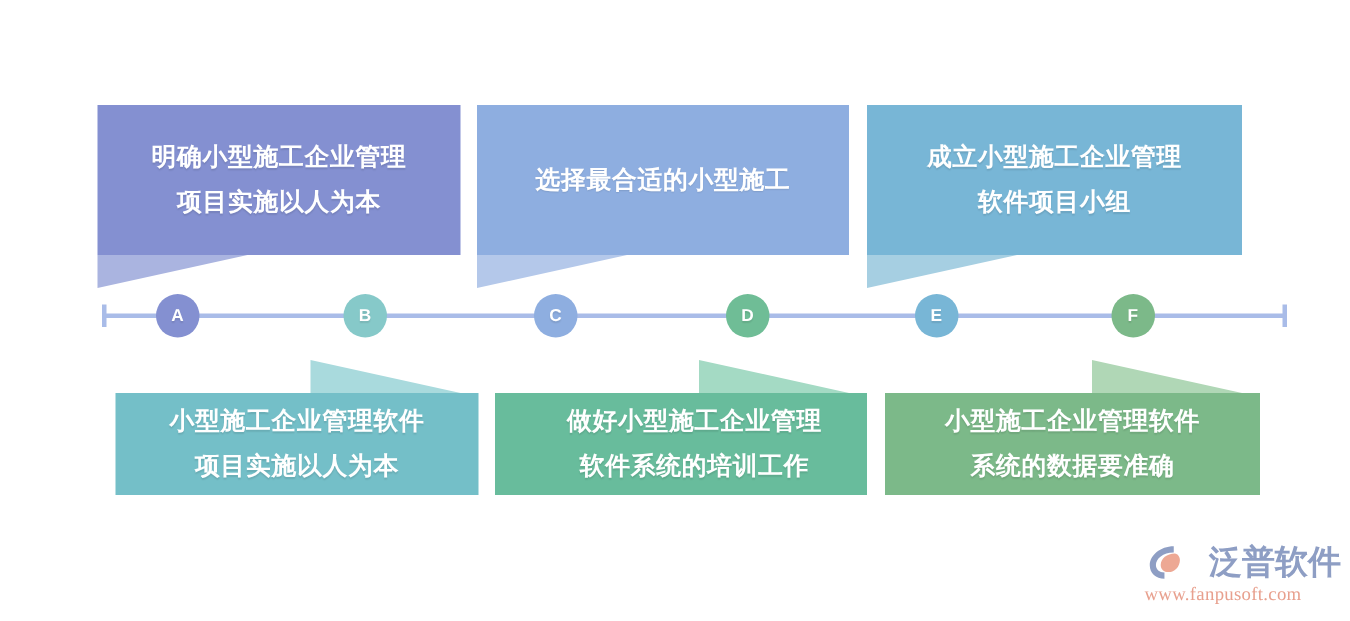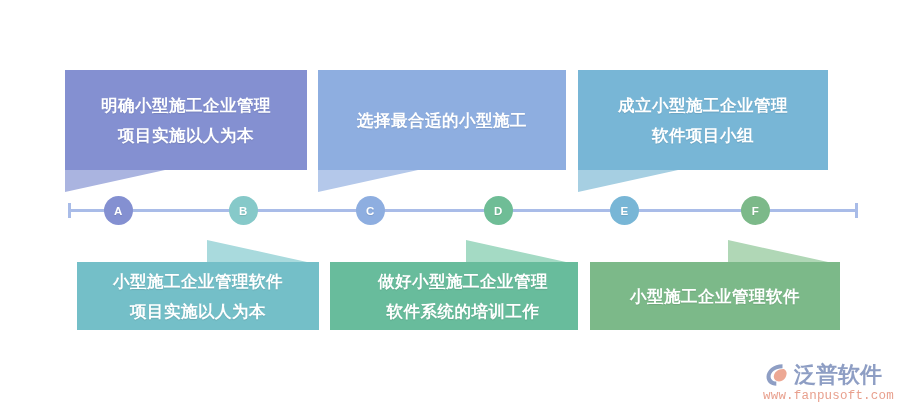--- a/index.html
+++ b/index.html
@@ -118,42 +118,42 @@
     width: 130px;
     height: 46px;
     z-index: 5;
     display: flex;
     flex-direction: column;
     align-items: flex-start;
   }
   #logo-row {
     display: flex;
     align-items: center;
-    gap: 4px;
+    gap: 16px;
     height: 30px;
   }
   #logo-mark {
     width: 28px;
     height: 28px;
     position: relative;
     flex: none;
   }
   #logo-text {
     font-size: 22px;
     font-weight: bold;
     color: #8e9ec4;
     letter-spacing: 0px;
     line-height: 26px;
     white-space: nowrap;
   }
   #logo-url {
     font-size: 12.5px;
     color: #e8a08e;
     letter-spacing: 0.2px;
-    font-family: Liberation Mono, monospace;
+    font-family: Liberation Serif, serif;
     margin-top: -1px;
     margin-left: 1px;
     white-space: nowrap;
   }
 </style>
 </head>
 <body>
 
 <div id="canvas">
 
@@ -203,20 +203,21 @@
   <div class="step-box bot-box col-1" id="box-bot-1" style="background: rgb(116, 191, 200);">
     <span class="ln">小型施工企业管理软件</span>
     <span class="ln">项目实施以人为本</span>
   </div>
   <div class="step-box bot-box col-2" id="box-bot-2" style="background: rgb(104, 188, 156); padding-left: 18px;">
     <span class="ln">做好小型施工企业管理</span>
     <span class="ln">软件系统的培训工作</span>
   </div>
   <div class="step-box bot-box col-3" id="box-bot-3" style="background: rgb(124, 185, 137);">
     <span class="ln">小型施工企业管理软件</span>
+    <span class="ln">系统的数据要准确</span>
   </div>
 
   <div id="logo">
     <div id="logo-row">
       <div id="logo-mark">
         <svg width="28" height="28" viewBox="0 0 28 28" aria-hidden="true">
           <path d="M20.5 3.2 C11.5 3.2 4.5 9.3 4.5 15.8 C4.5 21.0 8.6 24.8 14.3 24.8 L14.3 20.6 C10.9 20.6 8.6 18.5 8.6 15.6 C8.6 11.5 13.3 7.3 20.5 7.3 Z" fill="#8e9ec4"></path>
           <path d="M21.2 8.0 C16.0 8.0 11.8 11.4 11.8 15.6 C11.8 18.4 13.9 20.4 16.9 20.4 C21.3 20.4 24.6 16.6 24.6 12.3 C24.6 10.6 23.2 8.0 21.2 8.0 Z" fill="#eda894"></path>
         </svg>
       </div>

